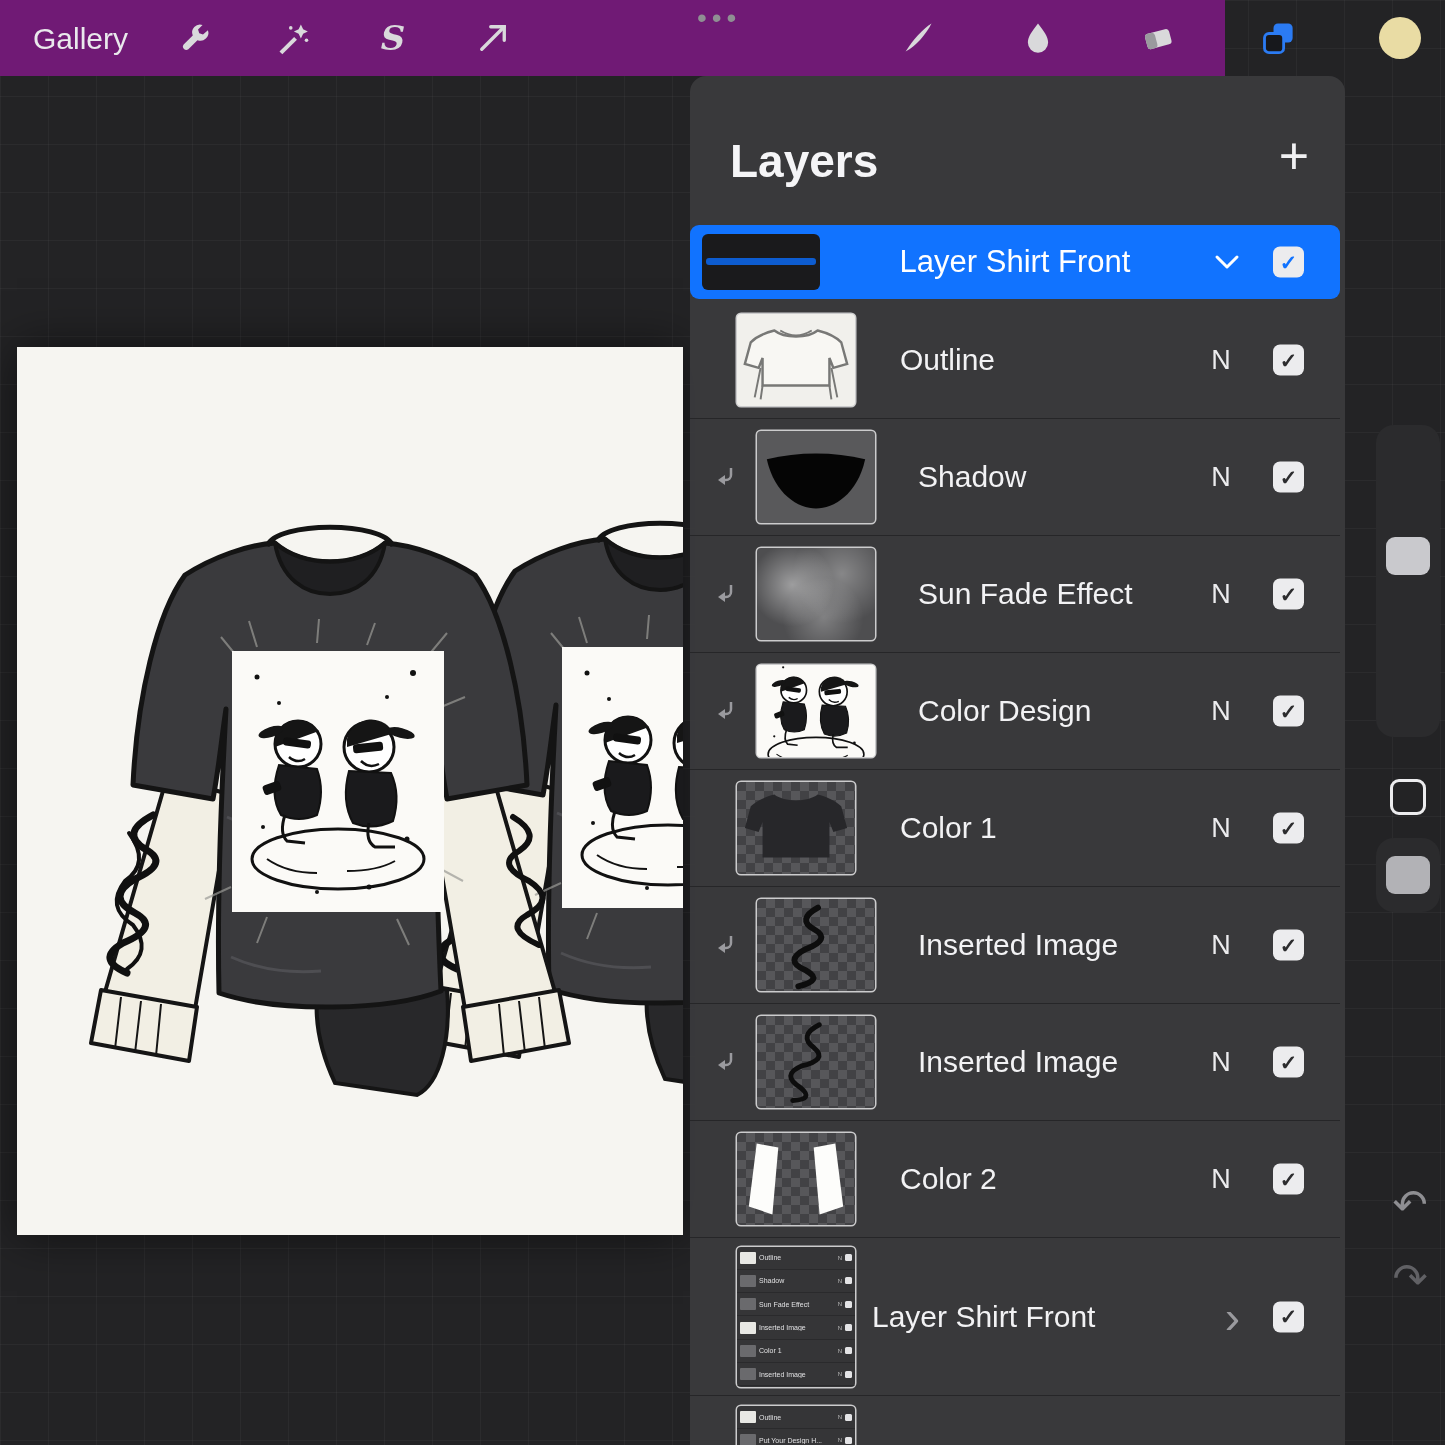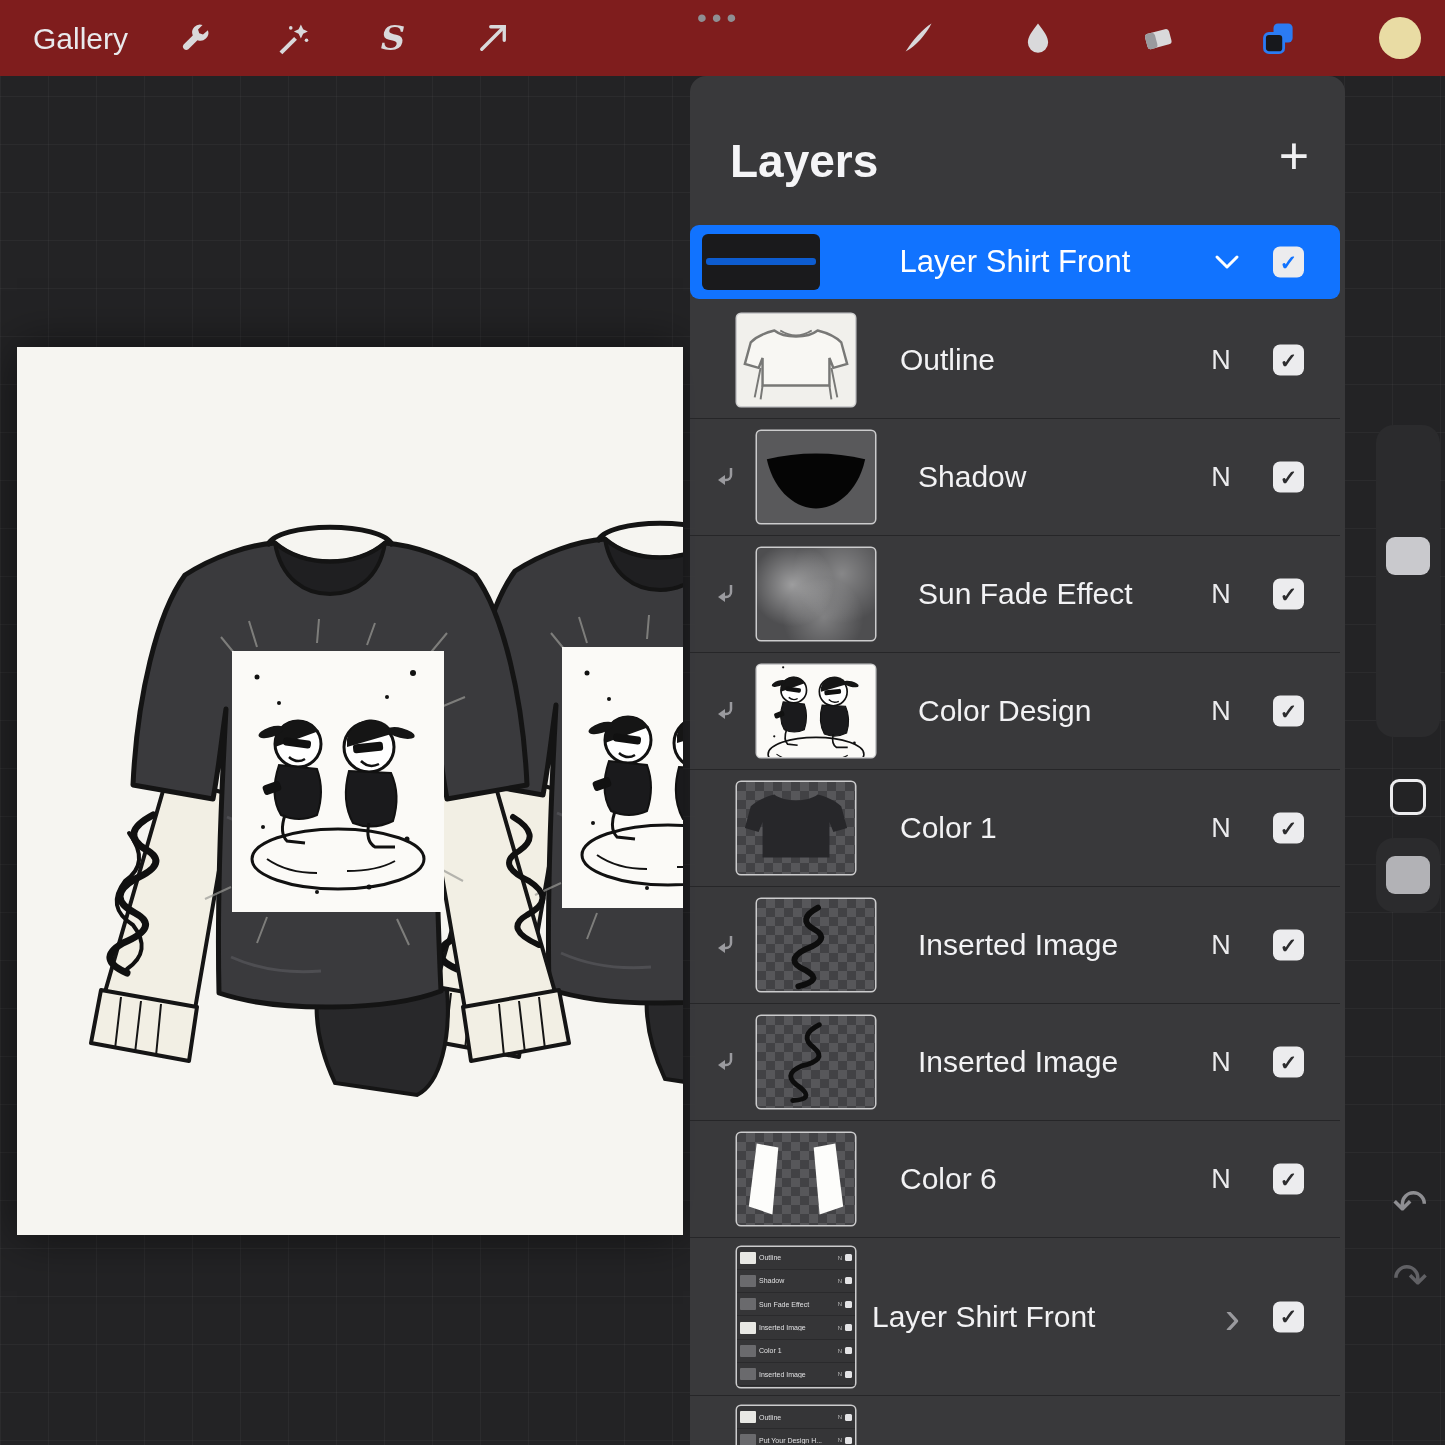--- a/index.html
+++ b/index.html
@@ -8,22 +8,22 @@
   .stage { position:relative; width:1445px; height:1445px; overflow:hidden; }
 
   
   .canvas-bg { position:absolute; inset:0; background-color:#232325;
     background-image:
       linear-gradient(rgba(255,255,255,0.035) 1px, transparent 1px),
       linear-gradient(90deg, rgba(255,255,255,0.035) 1px, transparent 1px);
     background-size:48px 48px; }
 
   
-  .topbar { position:absolute; left:0; top:0; width:1445px; height:76px;
-    background:#7f1d1d; z-index:40; }
+  .topbar { position:absolute; left:0; top:0; width:1225px; height:76px;
+    background:#701a75; z-index:40; }
   .gallery { position:absolute; left:33px; top:22px; font-size:30px; color:#e9e9ec; }
   .tb-icon { position:absolute; top:16px; width:44px; height:44px; display:flex;
     align-items:center; justify-content:center; }
   .tb-icon svg { width:36px; height:36px; }
   .i-wrench { left:173px; } .i-wand { left:271px; } .i-select { left:371px; } .i-transform { left:471px; }
   .i-brush { left:896px; } .i-smudge { left:1016px; } .i-eraser { left:1136px; }
   .i-layers { left:1256px; } .i-swatch { left:1378px; }
   .sel-s { font-family:"DejaVu Serif", serif; font-style:italic; font-weight:700;
     font-size:34px; color:#d9d9db; }
   .ellipsis { position:absolute; left:697px; top:2px; font-size:28px; letter-spacing:5px;
@@ -381,21 +381,21 @@
           </div>
       </div>
 
       <div class="layer-row">
         <div class="thumb checker">
           <svg viewBox="0 0 120 92">
               <path d="M20,10 L42,14 L36,82 L12,74 Z" fill="#fdfdfb"></path>
               <path d="M100,10 L78,14 L84,82 L108,74 Z" fill="#fdfdfb"></path>
             </svg>
         </div>
-        <div class="layer-name">Color 6</div>
+        <div class="layer-name">Color 2</div>
         <div class="blend">N</div>
         <div class="cb">
             <span>✓</span>
           </div>
       </div>
 
       <div class="group-row">
         <div class="g-thumb">
           <div class="g-mini">
               <span class="g-mini-thumb lite"></span>

